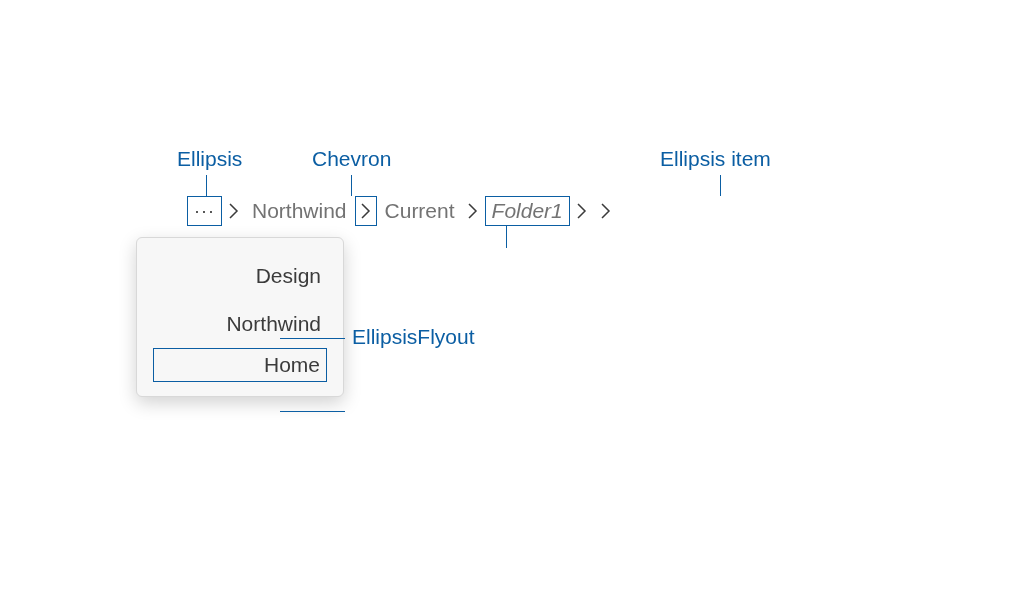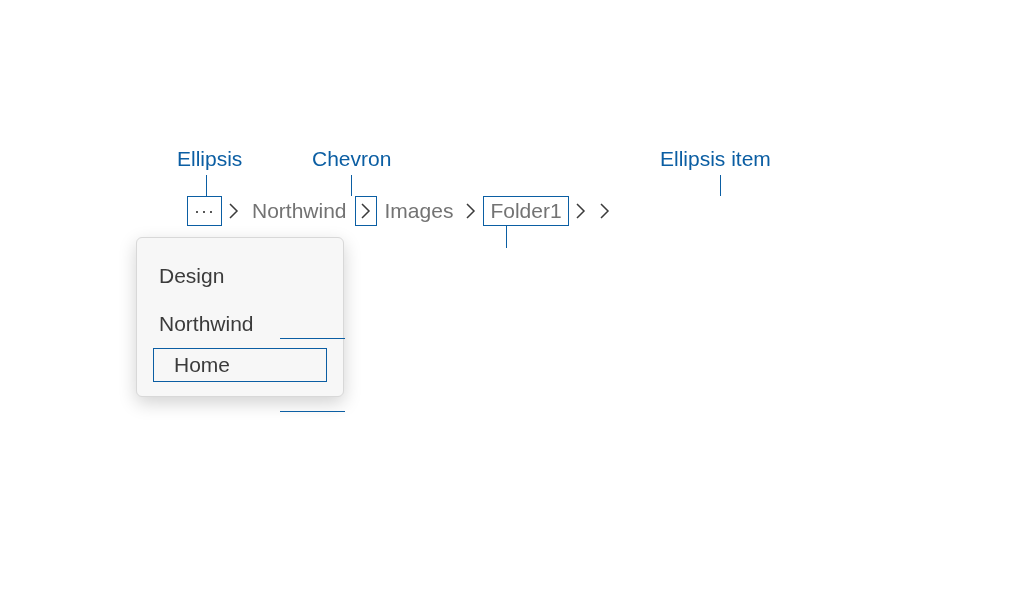--- a/index.html
+++ b/index.html
@@ -77,42 +77,44 @@
     }
     .crumb {
       padding: 0 6px;
       height: 30px;
       display: flex;
       align-items: center;
       color: #737373;
     }
     .crumb.outlined {
       border: 1.5px solid #0b5ea3;
+      font-style: italic;
     }
 
     .flyout {
       position: absolute;
       top: 237px;
       left: 136px;
       width: 208px;
       background: #f7f7f7;
       border: 1px solid #d8d8d8;
       border-radius: 6px;
       box-shadow: 0 6px 18px rgba(0,0,0,0.18);
       padding: 14px 6px;
     }
     .flyout-item {
       padding: 12px 16px;
       font-size: 21px;
       color: #3b3b3b;
+      text-align: right;
     }
     .flyout-item.outlined {
       border: 1.5px solid #0b5ea3;
       margin: 0 10px;
-      padding: 4px 20px;
+      padding: 4px 6px;
     }
   </style>
 </head>
 <body>
 
 <div class="canvas">
 
   <div class="label" style="top:147px; left:177px;">Ellipsis</div>
   <div class="label-line vline" style="top:175px; left:206px; height:21px;"></div>
 
@@ -130,21 +132,21 @@
       <svg viewBox="0 0 12 18">
           <polyline points="2,2 9,9 2,16" fill="none" stroke="#3b3b3b" stroke-width="1.5"></polyline>
         </svg>
     </span>
     <span class="crumb">Northwind</span>
     <span class="chev outlined">
       <svg viewBox="0 0 12 18">
           <polyline points="2,2 9,9 2,16" fill="none" stroke="#3b3b3b" stroke-width="1.5"></polyline>
         </svg>
     </span>
-    <span class="crumb">Images</span>
+    <span class="crumb">Current</span>
     <span class="chev">
       <svg viewBox="0 0 12 18">
           <polyline points="2,2 9,9 2,16" fill="none" stroke="#3b3b3b" stroke-width="1.5"></polyline>
         </svg>
     </span>
     <span class="crumb outlined">Folder1</span>
     <span class="chev">
       <svg viewBox="0 0 12 18">
           <polyline points="2,2 9,9 2,16" fill="none" stroke="#3b3b3b" stroke-width="1.5"></polyline>
         </svg>
@@ -158,16 +160,17 @@
 
   <div class="label-line vline" style="top:226px; left:506px; height:22px;"></div>
 
   <div class="flyout">
     <div class="flyout-item">Design</div>
     <div class="flyout-item">Northwind</div>
     <div class="flyout-item outlined">Home</div>
   </div>
 
   <div class="label-line hline" style="top:338px; left:280px; width:65px;"></div>
+  <div class="label" style="top:325px; left:352px;">EllipsisFlyout</div>
 
   <div class="label-line hline" style="top:411px; left:280px; width:65px;"></div>
 
 </div>
 
 </body></html>

